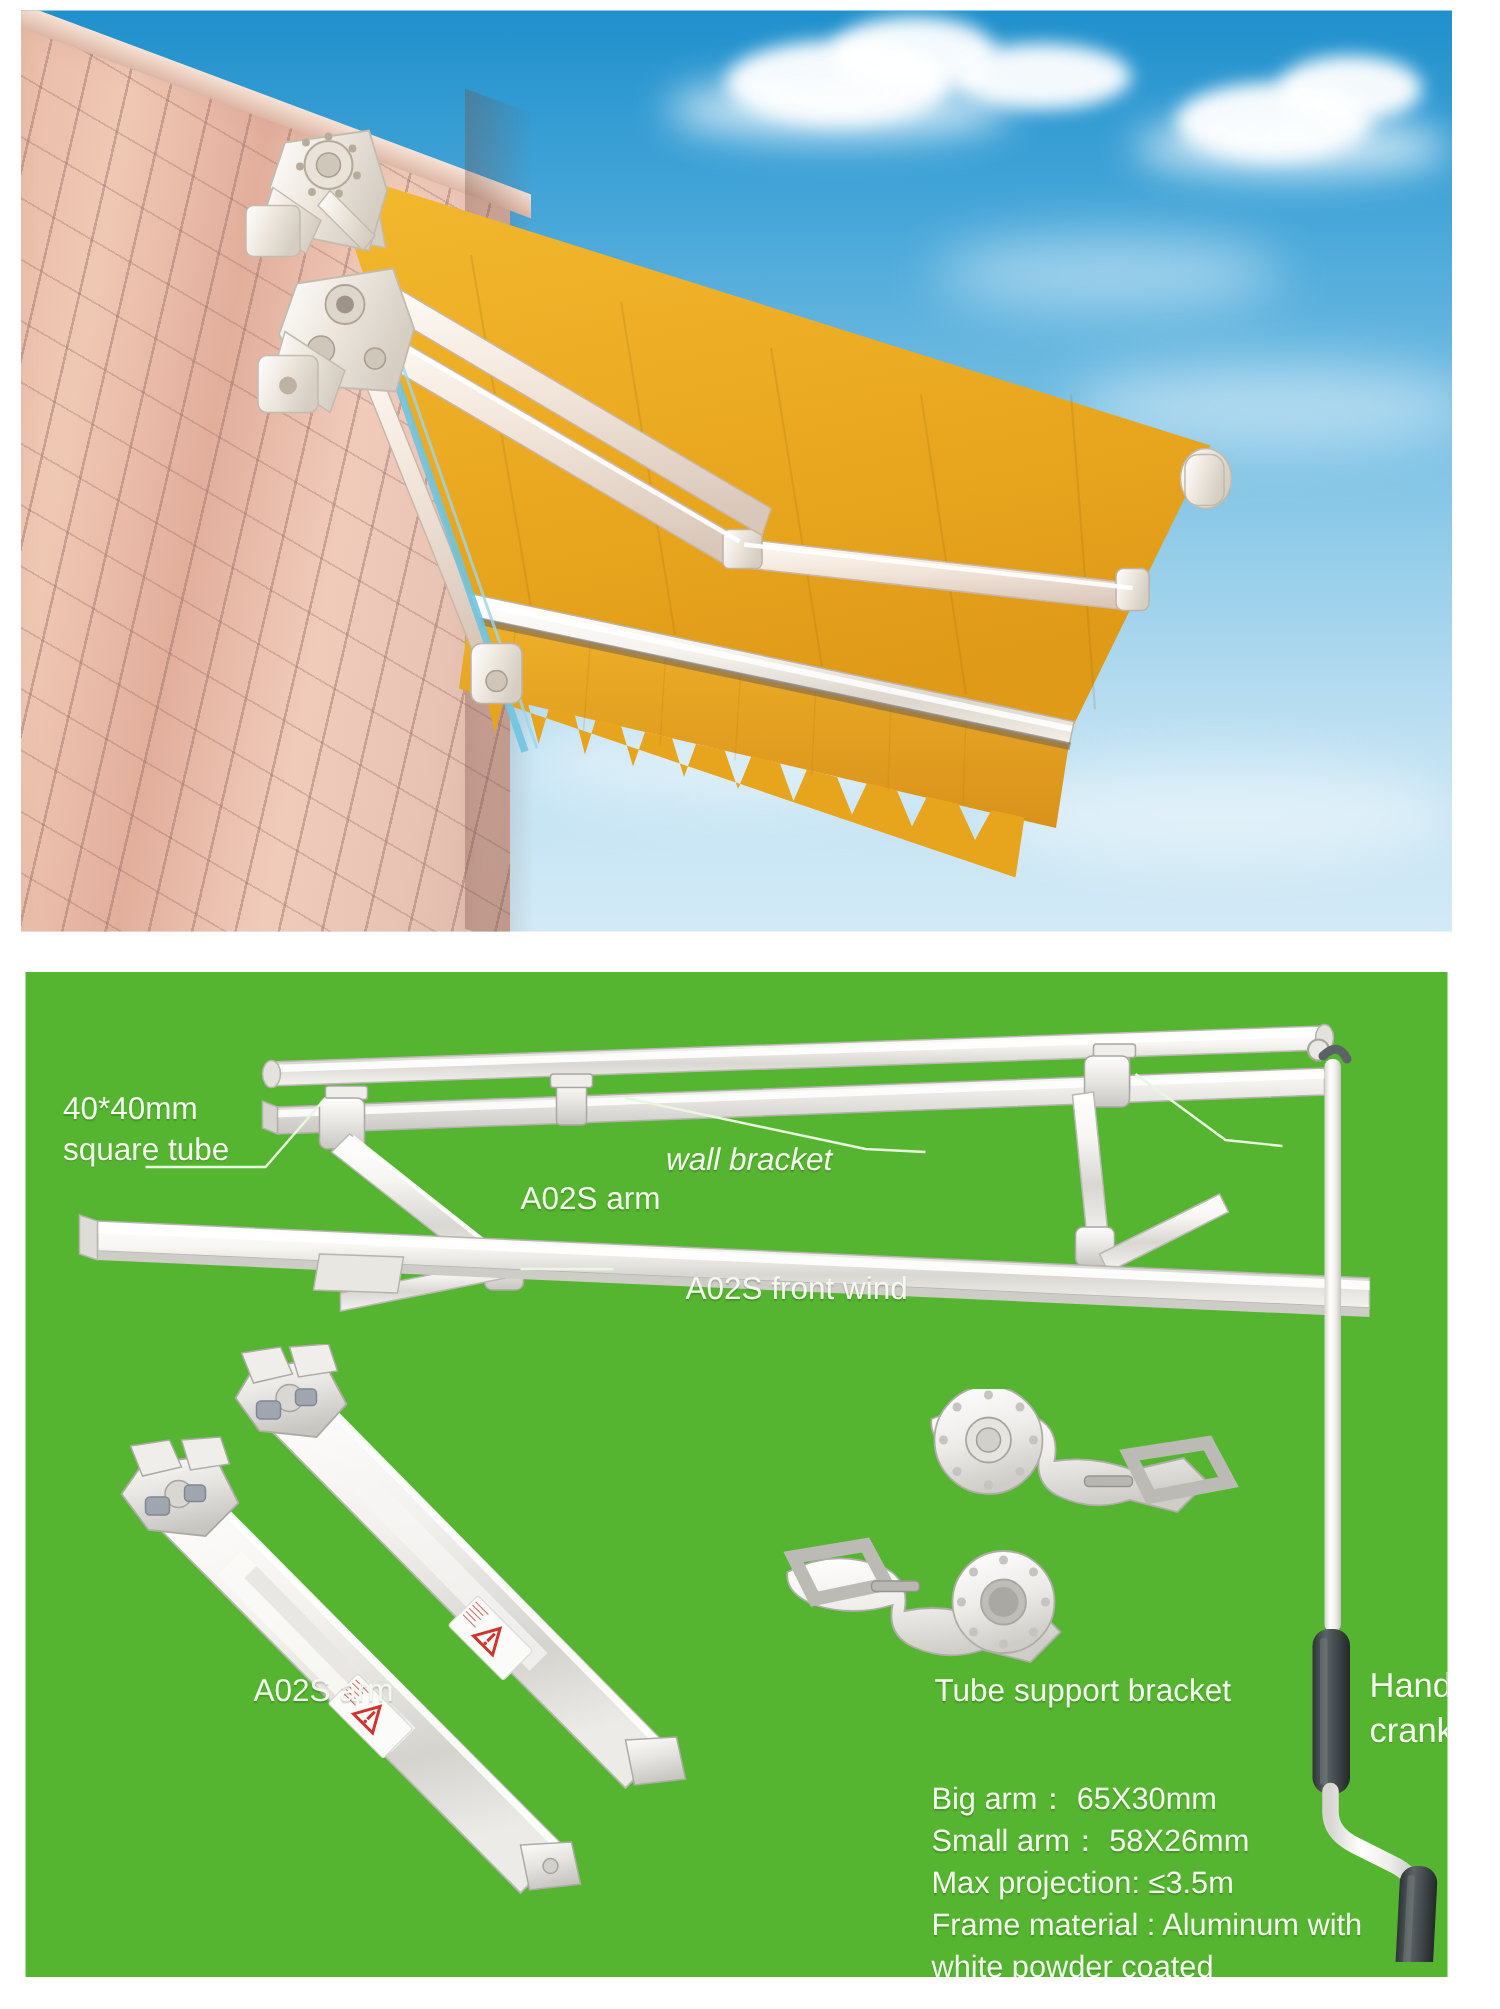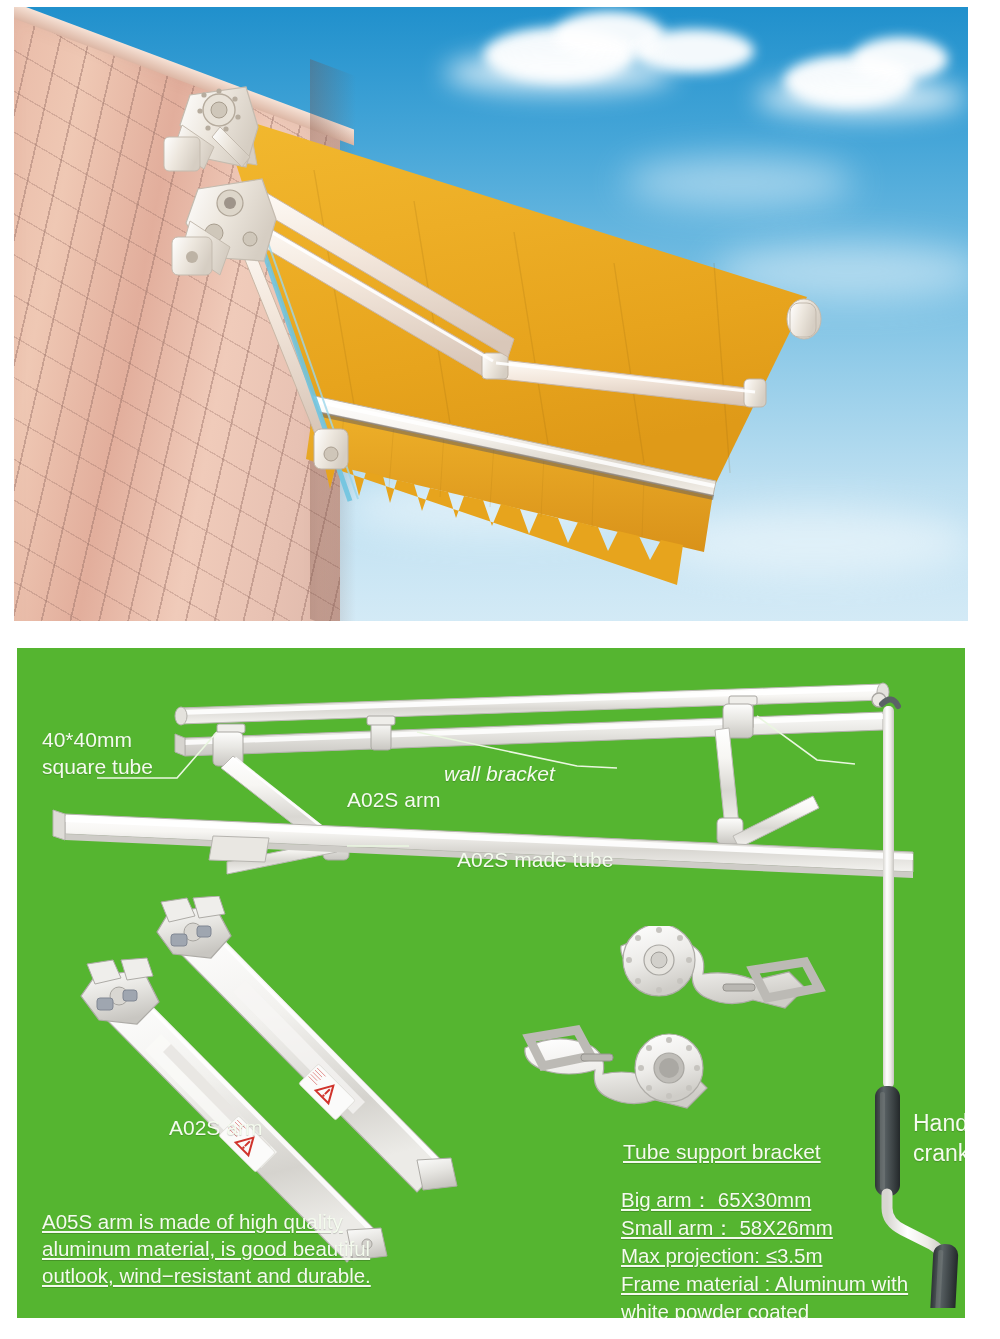--- a/index.html
+++ b/index.html
@@ -86,21 +86,20 @@
     text-shadow: 0 1px 1px rgba(0,0,0,.18);
   }
   .lbl.big { font-size: 23px; line-height: 30px; }
   .para {
     position: absolute;
     color: #F4FBEE;
     font-size: 20.5px;
     line-height: 27px;
     white-space: pre-line;
     text-shadow: 0 1px 1px rgba(0,0,0,.18);
-    text-decoration: underline;
   }
   .leader { position: absolute; stroke: #EAF7E0; stroke-width: 1.6; fill: none; }
 </style>
 </head>
 <body>
 
 <div id="page">
 
   <div id="photo-panel">
 
@@ -316,21 +315,21 @@
         <path d="M400,76 L560,110 L600,112"></path>
         <path d="M330,190 L392,190"></path>
         <path d="M740,60 L800,104 L838,108"></path>
       </g>
     </svg>
 
     <div class="lbl" style="left:25px; top:78px;">40*40mm
 square tube</div>
     <div class="lbl" style="left:427px; top:112px;font-style:italic;">wall bracket</div>
     <div class="lbl" style="left:330px; top:138px;">A02S arm</div>
-    <div class="lbl" style="left:440px; top:198px;">A02S made tube</div>
+    <div class="lbl" style="left:440px; top:198px;">A02S front wind</div>
 
     <svg width="430" height="390" viewBox="0 0 430 390" style="position:absolute; left:48px; top:248px;">
       <defs>
         <linearGradient id="armA" x1="0" y1="0" x2="0.25" y2="1">
           <stop offset="0%" stop-color="#FFFFFF"></stop>
           <stop offset="40%" stop-color="#F2F1EE"></stop>
           <stop offset="78%" stop-color="#D5D3CE"></stop>
           <stop offset="100%" stop-color="#ECEBE7"></stop>
         </linearGradient>
         <linearGradient id="armB" x1="0" y1="0" x2="0.3" y2="1">
@@ -449,21 +448,21 @@
           <circle cx="152" cy="170" r="3"></circle>
             <circle cx="132" cy="162" r="3"></circle>
           <circle cx="124" cy="142" r="3"></circle>
             <circle cx="132" cy="122" r="3"></circle>
         </g>
         <path d="M12,112 L60,104 L74,130 L26,140 Z" fill="none" stroke="#BCBAB5" stroke-width="9"></path>
         <rect x="64" y="128" width="32" height="7" rx="3" fill="#B9B7B2" stroke="#96948F" stroke-width="1"></rect>
       </g>
     </svg>
 
-    <div class="lbl" style="left:606px; top:490px;text-decoration:underline;">Tube support bracket</div>
+    <div class="lbl" style="left:606px; top:466px;">Tube support bracket</div>
 
     <svg width="140" height="620" viewBox="0 0 140 620" style="position:absolute; left:810px; top:40px;">
       <defs>
         <linearGradient id="rod" x1="0" y1="0" x2="1" y2="0">
           <stop offset="0%" stop-color="#D8D6D1"></stop>
           <stop offset="35%" stop-color="#FFFFFF"></stop>
           <stop offset="70%" stop-color="#EDEBE7"></stop>
           <stop offset="100%" stop-color="#C6C4BF"></stop>
         </linearGradient>
         <linearGradient id="grip" x1="0" y1="0" x2="1" y2="0">
@@ -483,23 +482,20 @@
 
       <path d="M60,506 L60,520 q0,14 16,22 L104,556 q14,8 14,22 L118,600" fill="none" stroke="url(#rod)" stroke-width="11" stroke-linecap="round"></path>
 
       <rect x="104" y="556" width="25" height="104" rx="11" fill="url(#grip)" transform="rotate(3 116 608)"></rect>
       <rect x="109" y="562" width="5" height="92" rx="2" fill="#79817F" opacity=".45" transform="rotate(3 111 608)"></rect>
     </svg>
 
     <div class="lbl big" style="left:896px; top:460px;">Hand
 crank</div>
 
-    <div class="para" style="left:25px; top:560px; width:380px;">A05S arm is made of high quality
-aluminum material, is good beautiful
-outlook, wind−resistant and durable.</div>
 
     <div class="para" style="left:604px; top:538px; width:330px; line-height:28px;">Big arm：  65X30mm
 Small arm：  58X26mm
 Max projection: ≤3.5m
 Frame material : Aluminum with
 white powder coated</div>
   </div>
 </div>
 
 </body></html>

